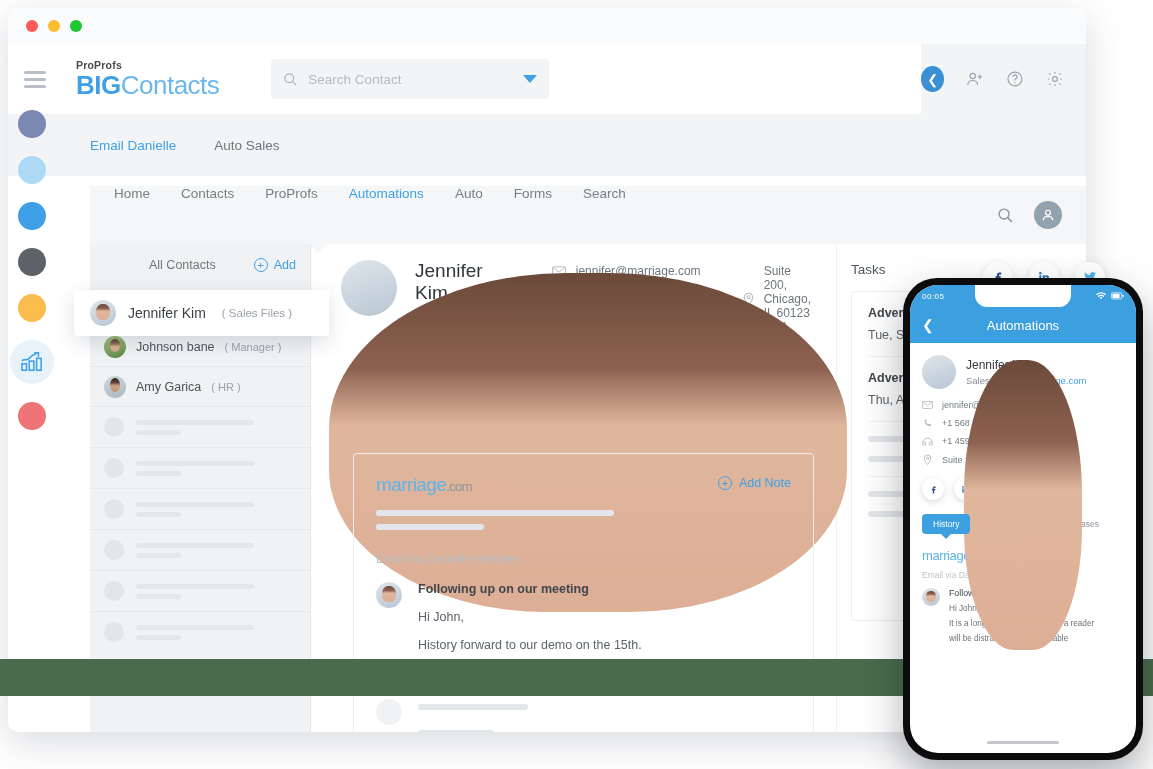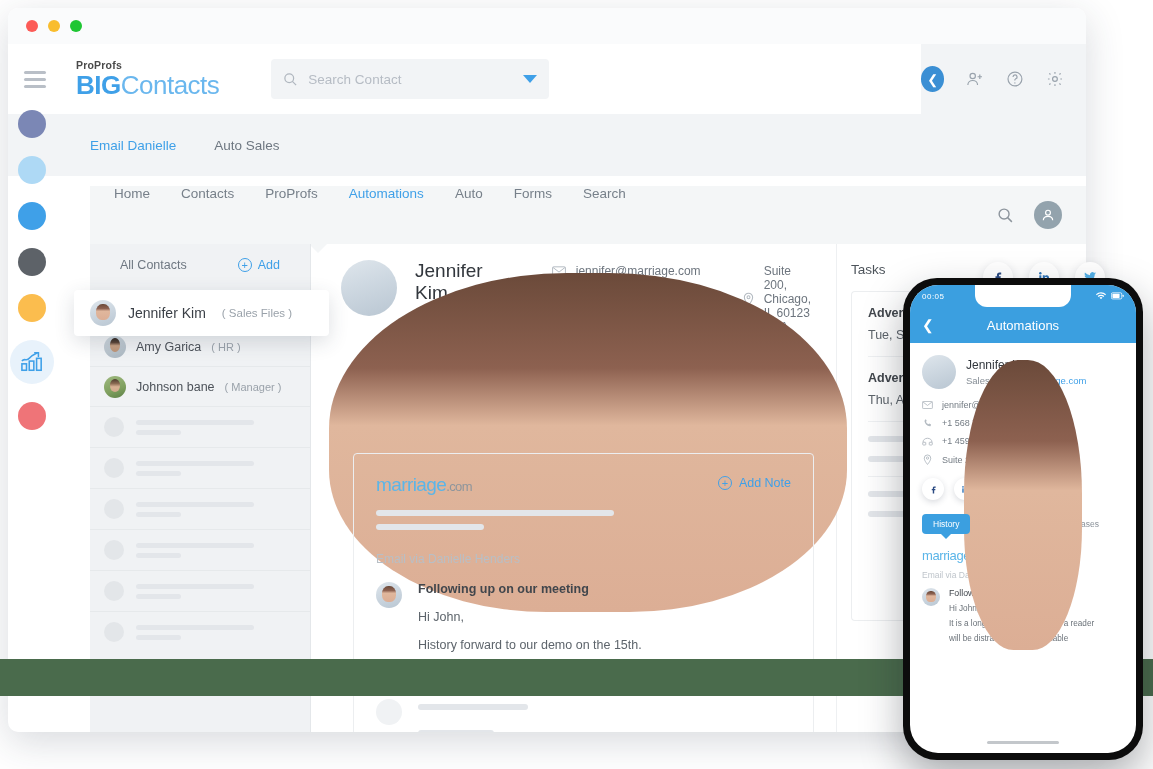--- a/index.html
+++ b/index.html
@@ -55,21 +55,21 @@
   .nav-item { font-size:13.5px; color:#77808a; white-space:nowrap;}
   .nav-item.active { color:#3fa0e8; }
   .nav-caret { position:absolute; left:219px; bottom:-9px; width:0;height:0;
                border-left:9px solid transparent;border-right:9px solid transparent;border-top:9px solid #f4f6f7;}
   .nav-right { margin-left:auto; display:flex; align-items:center; gap:20px; }
   .nav-avatar { width:28px;height:28px;border-radius:50%;background:#93a3ad;display:flex;align-items:center;justify-content:center;color:#fff;}
 
   
   .body { display:flex; height:calc(100% - 58px); }
   .contacts-col { width:221px; background:#f0f2f4; border-right:1px solid #e4e7ea; position:relative; }
-  .contacts-head { height:42px; display:flex; align-items:center; justify-content:space-between; padding:0 30px; font-size:12.5px; color:#6e7781;}
+  .contacts-head { height:42px; display:flex; align-items:center; justify-content:space-between; padding:0 14px; font-size:12.5px; color:#6e7781;margin-left:45px;}
   .add-link { display:flex; align-items:center; gap:6px; color:#3fa0e8; font-size:12.5px;}
   .plus-circ { width:14px;height:14px;border:1.3px solid #3fa0e8;border-radius:50%;display:flex;align-items:center;justify-content:center;font-size:11px;line-height:1;}
   .c-row { height:40px; display:flex; align-items:center; gap:10px; padding:0 14px; border-top:1px solid #e6e9eb; font-size:12.5px; color:#4c5259;}
   .c-row .role { color:#9aa2aa; font-size:11px;}
   .av { width:22px; height:22px; border-radius:50%; flex:none; background:#cfd6dc; overflow:hidden; position:relative;}
   .skel-row { height:41px; display:flex; align-items:center; gap:12px; padding:0 14px; border-top:1px solid #e6e9eb;}
   .skel-row .av { width:20px;height:20px;background:#e3e6e9;}
   .bars { display:flex; flex-direction:column; gap:5px; }
   .bar { height:5px; border-radius:3px; background:#e3e6ea;}
 
@@ -266,28 +266,28 @@
         <div class="contacts-col">
           <div class="contacts-head">
             <span>All Contacts</span>
             <span class="add-link">
               <span class="plus-circ">+</span>
               <span>Add</span>
             </span>
           </div>
           <div class="c-row" style="visibility:hidden"></div>
           <div class="c-row">
+            <span class="av face-m"></span>
+            <span>Johnson bane</span>
+            <span class="role">( Manager )</span>
+          </div>
+          <div class="c-row">
             <span class="av face-a"></span>
             <span>Amy Garica</span>
             <span class="role">( HR )</span>
-          </div>
-          <div class="c-row">
-            <span class="av face-m"></span>
-            <span>Johnson bane</span>
-            <span class="role">( Manager )</span>
           </div>
           <div class="skel-row">
               <span class="av"></span>
               <span class="bars">
                 <span class="bar" style="width:118px"></span>
                 <span class="bar" style="width:45px"></span>
               </span>
             </div>
           <div class="skel-row">
               <span class="av"></span>

